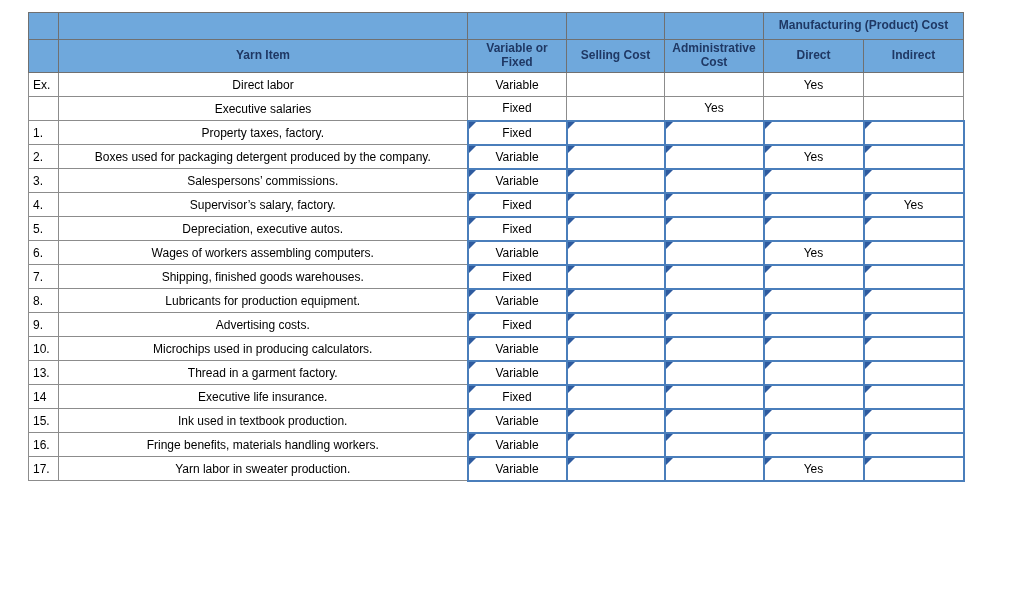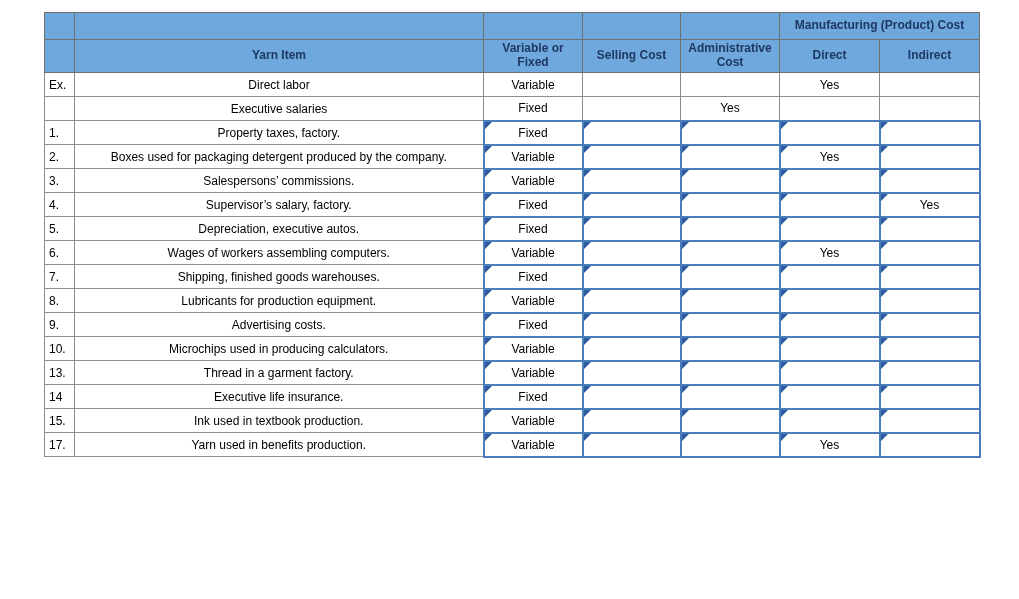--- a/index.html
+++ b/index.html
@@ -12,21 +12,20 @@
   }
   .sheet {
     position: absolute;
     left: 28px;
     top: 12px;
   }
   table {
     border-collapse: collapse;
     table-layout: fixed;
     width: 935px;
-    margin-left: 16px;
   }
   th, td {
     border: 1px solid #8c8c8c;
     font-size: 12px;
     padding: 0 4px;
     overflow: hidden;
     vertical-align: middle;
   }
   thead th {
     background: #6fa8dc;
@@ -220,22 +219,31 @@
         <tr>
     <td class="c-num">15.</td>
     <td class="c-item">Ink used in textbook production.</td>
     <td class="c-center answer">Variable</td>
     <td class="c-center answer"></td>
     <td class="c-center answer"></td>
     <td class="c-center answer"></td>
     <td class="c-center answer"></td>
   </tr>
         <tr>
+    <td class="c-num">16.</td>
+    <td class="c-item">Fringe benefits, materials handling workers.</td>
+    <td class="c-center answer">Variable</td>
+    <td class="c-center answer"></td>
+    <td class="c-center answer"></td>
+    <td class="c-center answer"></td>
+    <td class="c-center answer"></td>
+  </tr>
+        <tr>
     <td class="c-num">17.</td>
-    <td class="c-item">Yarn used in benefits production.</td>
+    <td class="c-item">Yarn labor in sweater production.</td>
     <td class="c-center answer">Variable</td>
     <td class="c-center answer"></td>
     <td class="c-center answer"></td>
     <td class="c-center answer">Yes</td>
     <td class="c-center answer"></td>
   </tr>
       </tbody>
   </table>
 </div>
 

